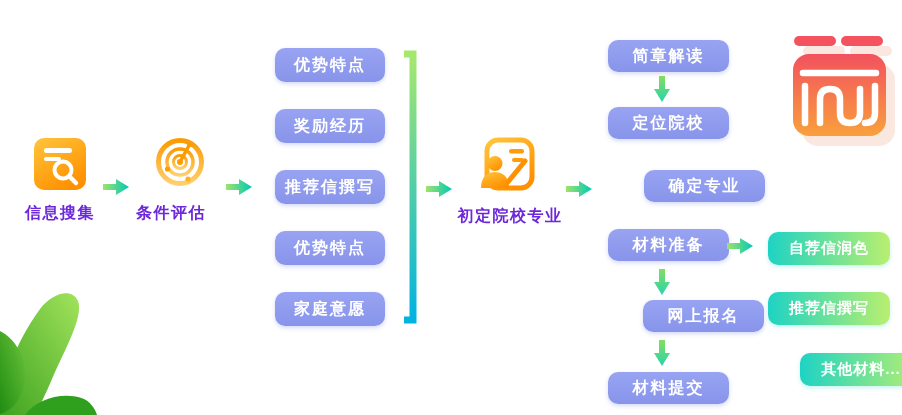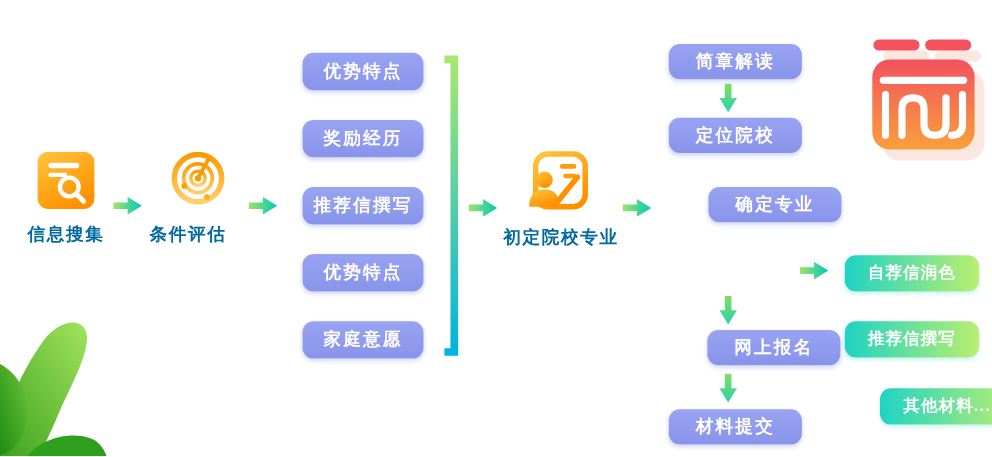--- a/index.html
+++ b/index.html
@@ -17,21 +17,21 @@
     box-shadow:0 2px 4px rgba(136,148,234,0.35);
   }
   .pill.step { width:121px; height:32px; }
   .pill.green {
     width:122px; height:33px; font-size:15px; letter-spacing:1px;
     background:linear-gradient(90deg,#1ed3c4 0%, #b9ef6f 100%);
     box-shadow:0 2px 4px rgba(30,211,196,0.25);
   }
   .stage-label {
     position:absolute; text-align:center; font-weight:bold; font-size:16px;
-    color:#0369a1; letter-spacing:1.5px;
+    color:#6d28d9; letter-spacing:1.5px;
   }
   svg { display:block; }
 </style>
 </head>
 <body>
 
 <div class="canvas">
 
   <svg width="0" height="0" style="position:absolute" aria-hidden="true">
     <defs>
@@ -144,20 +144,21 @@
   </div>
 
   <div class="pill blue step" style="left:608px; top:40px;">简章解读</div>
   <div class="abs" style="left:654px; top:76px;">
     <svg width="16" height="26" viewBox="0 0 16 26">
       <polygon points="5,0 11,0 11,13 16,13 8,26 0,13 5,13" fill="url(#gArrowV)"></polygon>
     </svg>
   </div>
   <div class="pill blue step" style="left:608px; top:107px;">定位院校</div>
   <div class="pill blue step" style="left:608px; top:170px;margin-left:36px;">确定专业</div>
+  <div class="pill blue step" style="left:608px; top:229px;">材料准备</div>
   <div class="abs" style="left:654px; top:269px;">
     <svg width="16" height="26" viewBox="0 0 16 26">
       <polygon points="5,0 11,0 11,13 16,13 8,26 0,13 5,13" fill="url(#gArrowV)"></polygon>
     </svg>
   </div>
   <div class="pill blue step" style="left:608px; top:300px;margin-left:35px;">网上报名</div>
   <div class="abs" style="left:654px; top:340px;">
     <svg width="16" height="26" viewBox="0 0 16 26">
       <polygon points="5,0 11,0 11,13 16,13 8,26 0,13 5,13" fill="url(#gArrowV)"></polygon>
     </svg>

